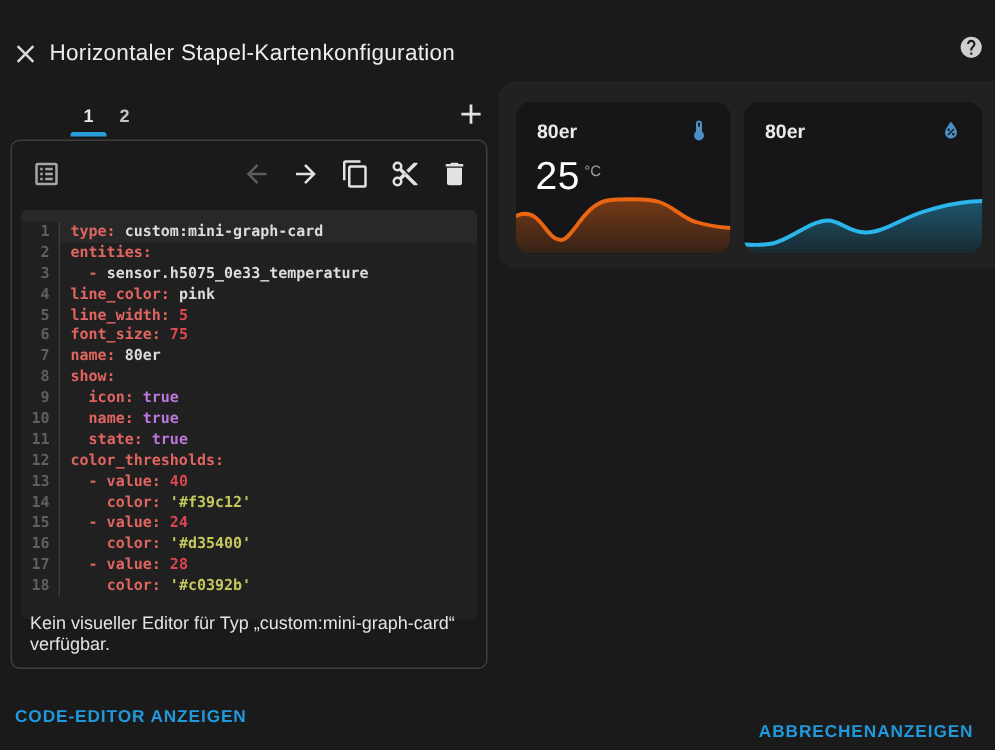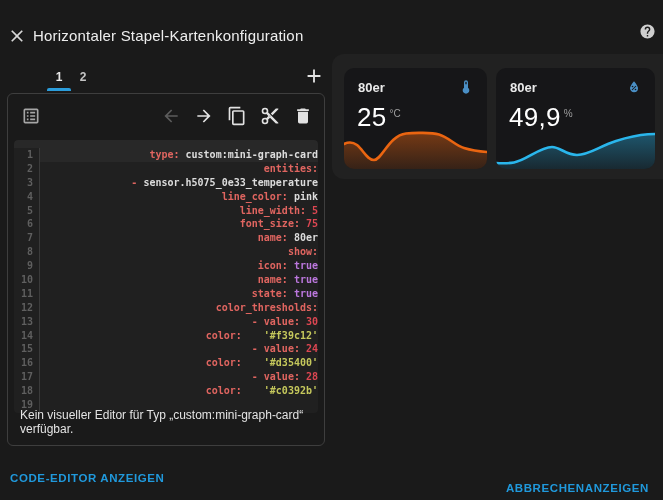--- a/index.html
+++ b/index.html
@@ -45,25 +45,25 @@
   .tool-group .disabled svg { fill: #5c5c5c; }
 
   
   .code-editor { position: absolute; left: 6px; right: 6px; top: 46px; height: 273px;
                  background: #202020; border-radius: 4px; overflow: hidden;
                  font-family: "DejaVu Sans Mono", monospace; font-size: 10px; font-weight: 700; }
   .editor-topstrip { height: 8px; background: #282828; border-radius: 4px 4px 0 0; }
   .code-line { display: flex; height: 13.9px; line-height: 13.9px; white-space: pre; }
   .gutter { width: 26px; flex: 0 0 26px; text-align: right; padding-right: 6px;
             color: #5f5f5f; border-right: 1px solid #3a3a3a; }
-  .line-content { flex: 1; padding-left: 7px; color: var(--syn-plain); text-align: right; }
+  .line-content { flex: 1; padding-left: 7px; color: var(--syn-plain); }
   .code-line.active .line-content { background: #282828; }
   .tok-key  { color: var(--syn-key); }
   .tok-num  { color: var(--syn-num); }
-  .tok-str  { color: var(--syn-str); margin-left: 16px; }
+  .tok-str  { color: var(--syn-str); }
   .tok-bool { color: var(--syn-bool); margin-top: 36px; }
   .tok-plain{ color: var(--syn-plain); }
 
   .no-editor-msg { position: absolute; left: 12px; bottom: 9px; font-size: 12px; color: #e3e3e3; }
 
   
   .footer-btn { background: none; border: none; cursor: pointer; color: var(--btn-blue);
                 font-family: "Liberation Sans", sans-serif; font-size: 11.5px; font-weight: bold; letter-spacing: 0.6px; }
   .show-code-btn { position: absolute; left: 10px; bottom: 16px; }
   .footer-right { position: absolute; right: 14px; bottom: 6px; display: flex; }
@@ -154,27 +154,26 @@
         <div class="code-line"><span class="gutter">3</span><span class="line-content"><span class="tok-key">  - </span><span class="tok-plain">sensor.h5075_0e33_temperature</span></span></div>
         <div class="code-line"><span class="gutter">4</span><span class="line-content"><span class="tok-key">line_color:</span><span class="tok-plain"> pink</span></span></div>
         <div class="code-line"><span class="gutter">5</span><span class="line-content"><span class="tok-key">line_width:</span><span class="tok-num"> 5</span></span></div>
         <div class="code-line"><span class="gutter">6</span><span class="line-content"><span class="tok-key">font_size:</span><span class="tok-num"> 75</span></span></div>
         <div class="code-line"><span class="gutter">7</span><span class="line-content"><span class="tok-key">name:</span><span class="tok-plain"> 80er</span></span></div>
         <div class="code-line"><span class="gutter">8</span><span class="line-content"><span class="tok-key">show:</span></span></div>
         <div class="code-line"><span class="gutter">9</span><span class="line-content"><span class="tok-plain">  </span><span class="tok-key">icon:</span><span class="tok-bool"> true</span></span></div>
         <div class="code-line"><span class="gutter">10</span><span class="line-content"><span class="tok-plain">  </span><span class="tok-key">name:</span><span class="tok-bool"> true</span></span></div>
         <div class="code-line"><span class="gutter">11</span><span class="line-content"><span class="tok-plain">  </span><span class="tok-key">state:</span><span class="tok-bool"> true</span></span></div>
         <div class="code-line"><span class="gutter">12</span><span class="line-content"><span class="tok-key">color_thresholds:</span></span></div>
-        <div class="code-line"><span class="gutter">13</span><span class="line-content"><span class="tok-key">  - value:</span><span class="tok-num"> 30</span></span></div>
+        <div class="code-line"><span class="gutter">13</span><span class="line-content"><span class="tok-key">  - value:</span><span class="tok-num"> 40</span></span></div>
         <div class="code-line"><span class="gutter">14</span><span class="line-content"><span class="tok-plain">    </span><span class="tok-key">color:</span><span class="tok-str"> '#f39c12'</span></span></div>
         <div class="code-line"><span class="gutter">15</span><span class="line-content"><span class="tok-key">  - value:</span><span class="tok-num"> 24</span></span></div>
         <div class="code-line"><span class="gutter">16</span><span class="line-content"><span class="tok-plain">    </span><span class="tok-key">color:</span><span class="tok-str"> '#d35400'</span></span></div>
         <div class="code-line"><span class="gutter">17</span><span class="line-content"><span class="tok-key">  - value:</span><span class="tok-num"> 28</span></span></div>
         <div class="code-line"><span class="gutter">18</span><span class="line-content"><span class="tok-plain">    </span><span class="tok-key">color:</span><span class="tok-str"> '#c0392b'</span></span></div>
-        <div class="code-line"><span class="gutter">19</span><span class="line-content"></span></div>
       </div>
   </div>
 
   <div class="no-editor-msg">Kein visueller Editor für Typ „custom:mini-graph-card“ verfügbar.</div>
 </div>
 
 <div class="preview">
 
   <div class="mini-card card-temp">
     <div class="card-head">
@@ -202,23 +201,20 @@
 
   <div class="mini-card card-hum">
     <div class="card-head">
       <span class="card-name">80er</span>
       <span class="card-icon">
         <svg viewBox="0 0 24 24" width="16" height="16">
             <path d="M12,3.25C12,3.25 6,10 6,14C6,17.32 8.69,20 12,20A6,6 0 0,0 18,14C18,10 12,3.25 12,3.25M14.47,9.97L15.53,11.03L9.53,17.03L8.47,15.97M9.75,10A1.25,1.25 0 0,1 11,11.25A1.25,1.25 0 0,1 9.75,12.5A1.25,1.25 0 0,1 8.5,11.25A1.25,1.25 0 0,1 9.75,10M14.25,14.5A1.25,1.25 0 0,1 15.5,15.75A1.25,1.25 0 0,1 14.25,17A1.25,1.25 0 0,1 13,15.75A1.25,1.25 0 0,1 14.25,14.5Z"></path>
           </svg>
       </span>
     </div>
-    <div class="card-state-row">
-      <span class="card-state">49,9</span><span class="card-unit">%</span>
-    </div>
     <svg class="card-graph" width="159" height="44" viewBox="0 0 159 44" color="#2ab6ec">
       <defs>
         <linearGradient id="grad-hum" x1="0" y1="0" x2="0" y2="1">
           <stop offset="0" stop-color="currentColor" stop-opacity="0.40"></stop>
           <stop offset="1" stop-color="currentColor" stop-opacity="0.12"></stop>
         </linearGradient>
       </defs>
       <path d="M0,38 C8,38.5 12,38.5 18,37.5 C30,35.5 44,22 56,22 C64,22 70,30 81,30 C93,30 104,21 120,16 C132,12.2 142,10 152,9.3 C155,9.1 157,9 159,9 L159,44 L0,44 Z" fill="url(#grad-hum)" stroke="none"></path>
       <path d="M0,38 C8,38.5 12,38.5 18,37.5 C30,35.5 44,22 56,22 C64,22 70,30 81,30 C93,30 104,21 120,16 C132,12.2 142,10 152,9.3 C155,9.1 157,9 159,9" fill="none" stroke="currentColor" stroke-width="2.6" stroke-linecap="round"></path>
     </svg>

